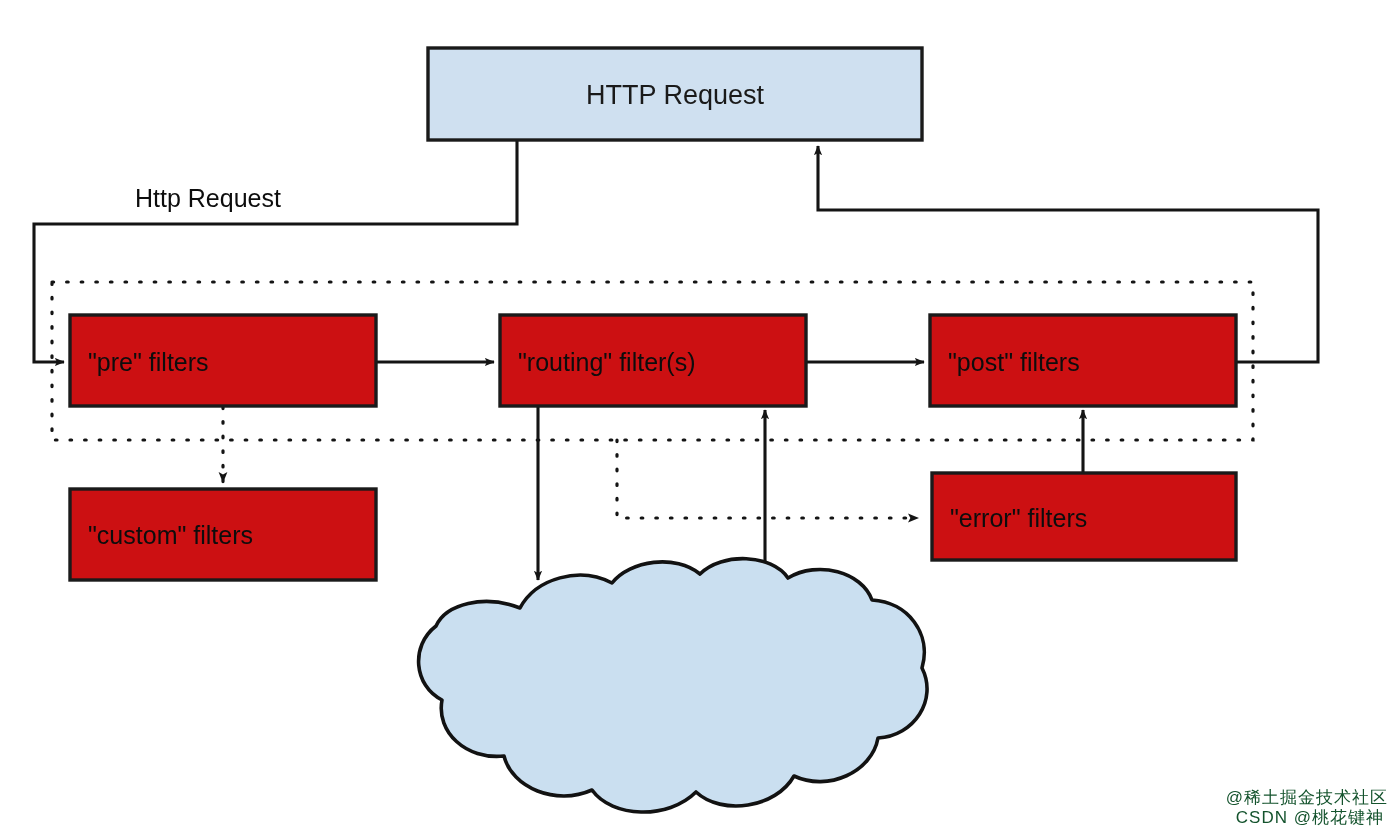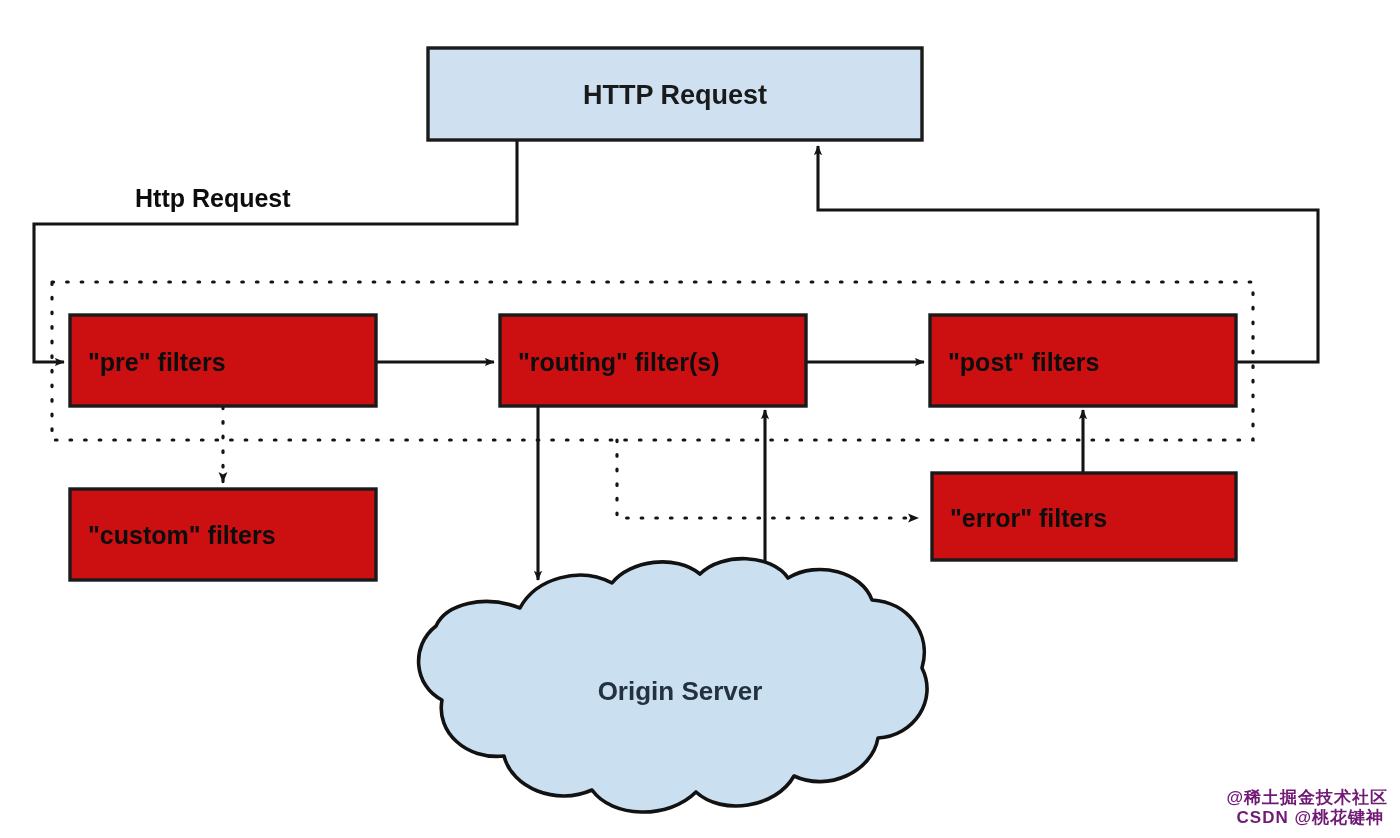--- a/index.html
+++ b/index.html
@@ -9,21 +9,20 @@
   }
   body {
     font-family: "Liberation Sans", sans-serif;
   }
   #canvas {
     position: relative;
     width: 1400px;
     height: 838px;
     background: #ffffff;
     overflow: hidden;
-    font-weight: bold;
   }
   svg.layer {
     position: absolute;
     left: 0;
     top: 0;
     width: 1400px;
     height: 838px;
   }
   .node-text {
     position: absolute;
@@ -46,21 +45,21 @@
     font-family: "Liberation Sans", sans-serif;
   }
   .cloud-label {
     color: #24313f;
     font-size: 26px;
     font-family: "Liberation Sans", sans-serif;
   }
   .wm {
     position: absolute;
     right: 12px;
-    color: #701a75;
+    color: #14532d;
     font-family: "Liberation Sans", sans-serif;
     letter-spacing: 1px;
     white-space: nowrap;
   }
   .wm1 { top: 786px; font-size: 17px; }
   .wm2 { top: 806px; font-size: 17px; right: 16px; text-align: right; }
 </style>
 </head>
 <body>
 
@@ -128,18 +127,17 @@
   <div class="node-text box-label" style="left:88px; top:348px;">"pre" filters</div>
 
   <div class="node-text box-label" style="left:518px; top:348px;">"routing" filter(s)</div>
 
   <div class="node-text box-label" style="left:948px; top:348px;">"post" filters</div>
 
   <div class="node-text box-label" style="left:88px; top:521px;">"custom" filters</div>
 
   <div class="node-text box-label" style="left:950px; top:504px;">"error" filters</div>
 
-  <div class="node-text cloud-label" style="left:430px; top:676px; width:500px; text-align:center;">Origin Server</div>
 
   <div class="wm wm1">@稀土掘金技术社区</div>
   <div class="wm wm2">CSDN @桃花键神</div>
 
 </div>
 
 </body></html>

